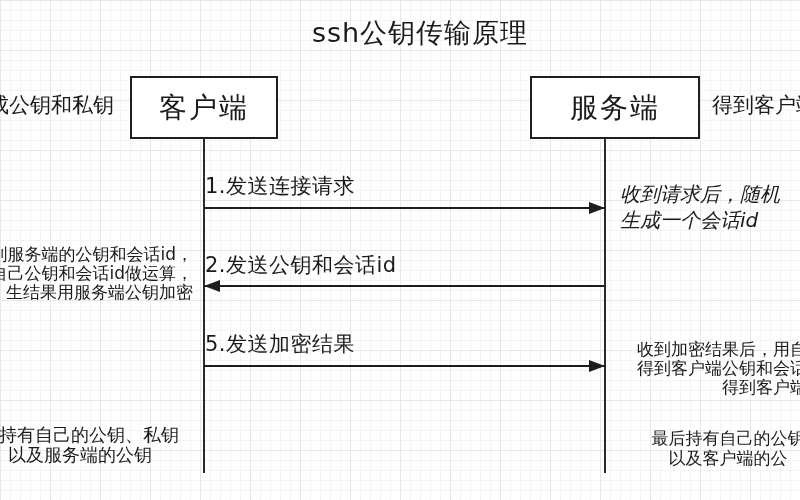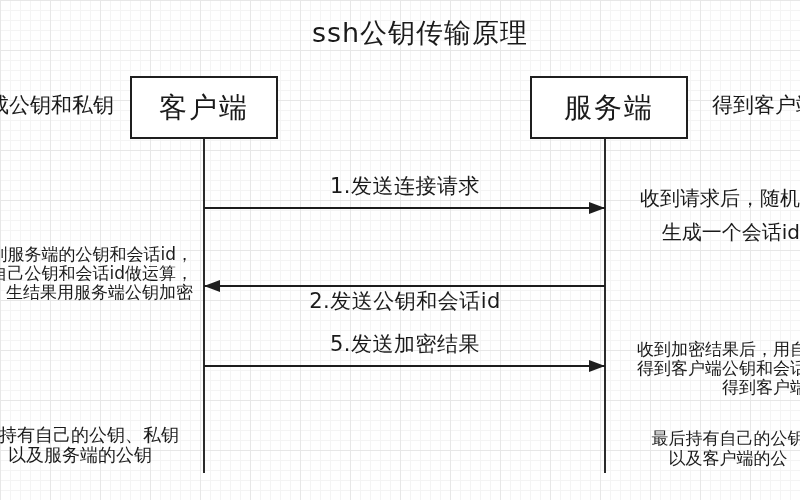--- a/index.html
+++ b/index.html
@@ -23,37 +23,37 @@
     font-size:27px;font-weight:500;letter-spacing:1px;
   }
   .actor-box{
     border:2px solid #1f1f1f;
     background:#ffffff;
     display:flex;align-items:center;justify-content:center;
     font-size:28px;letter-spacing:2px;
     box-sizing:border-box;
   }
   .client-box{left:130px;top:76px;width:148px;height:63px;}
-  .server-box{left:530px;top:76px;width:158px;height:63px;}
+  .server-box{left:530px;top:76px;width:170px;height:63px;}
   .lifeline{width:2px;top:139px;height:334px;background:#2b2b2b;}
   .lifeline-client{left:203px;}
   .lifeline-server{left:604px;}
   .msg-line{left:204px;width:401px;height:2px;background:#1d1d1d;}
   .msg-label{
-    left:205px;width:400px;text-align:center;
+    left:205px;width:400px;text-align:left;
     font-size:21px;letter-spacing:0.5px;
   }
   .arrowhead{width:0;height:0;border-top:6px solid transparent;border-bottom:6px solid transparent;}
   .arrowhead-right{border-left:16px solid #1d1d1d;left:589px;}
   .arrowhead-left{border-right:16px solid #1d1d1d;left:204px;}
   .note{white-space:pre;line-height:20px;}
   .note-large{font-size:21px;}
   .note-client-init{left:-12px;top:95px;}
   .note-server-init{left:712px;top:95px;}
-  .note-server-msg1{left:620px;top:181px;width:180px;text-align:right;font-size:20px;line-height:34px;}
+  .note-server-msg1{left:620px;top:181px;width:180px;text-align:left;font-size:20px;line-height:26px;font-style:italic;}
   .note-client-msg2{left:-14px;top:245px;width:207px;text-align:right;font-size:17px;line-height:19px;}
   .note-server-msg3{left:617px;top:340px;width:190px;text-align:right;font-size:17px;line-height:19px;}
   .note-client-final{left:-20px;top:425px;width:200px;text-align:center;font-size:18px;line-height:20px;}
   .note-server-final{left:643px;top:428px;width:170px;text-align:center;font-size:17px;line-height:20px;}
 </style>
 </head>
 <body>
 
 <div class="page">
 
@@ -66,21 +66,21 @@
     <span>服务端</span>
   </div>
 
   <div class="abs lifeline lifeline-client"></div>
   <div class="abs lifeline lifeline-server"></div>
 
   <div class="abs msg-label" style="top:172px;">1.发送连接请求</div>
   <div class="abs msg-line" style="top:207px;"></div>
   <div class="abs arrowhead arrowhead-right" style="top:202px;"></div>
 
-  <div class="abs msg-label" style="top:251px;margin-top:36px;">2.发送公钥和会话id</div>
+  <div class="abs msg-label" style="top:251px;">2.发送公钥和会话id</div>
   <div class="abs msg-line" style="top:285px;"></div>
   <div class="abs arrowhead arrowhead-left" style="top:280px;"></div>
 
   <div class="abs msg-label" style="top:330px;">5.发送加密结果</div>
   <div class="abs msg-line" style="top:365px;"></div>
   <div class="abs arrowhead arrowhead-right" style="top:360px;"></div>
 
   <div class="abs note note-large note-client-init">成公钥和私钥</div>
   <div class="abs note note-large note-server-init">得到客户端</div>
   <div class="abs note note-server-msg1">收到请求后，随机

